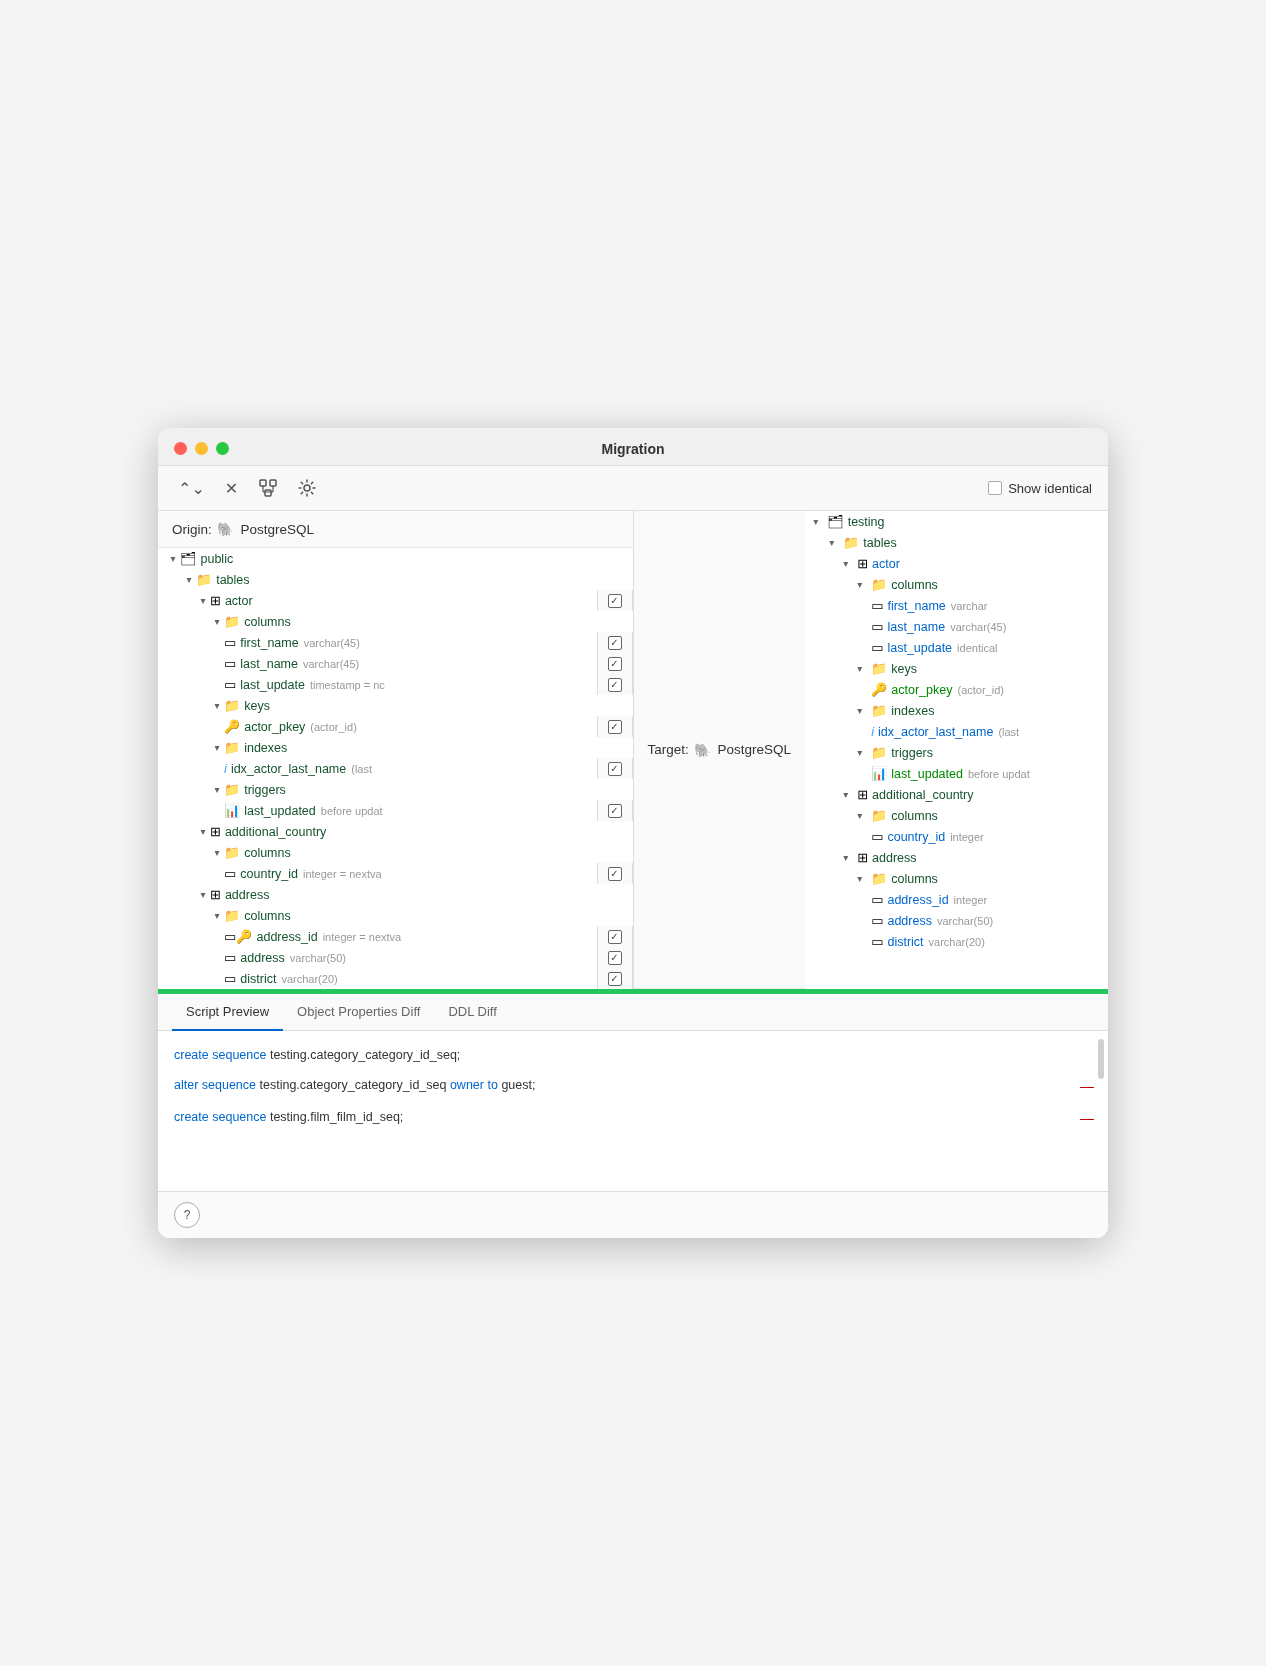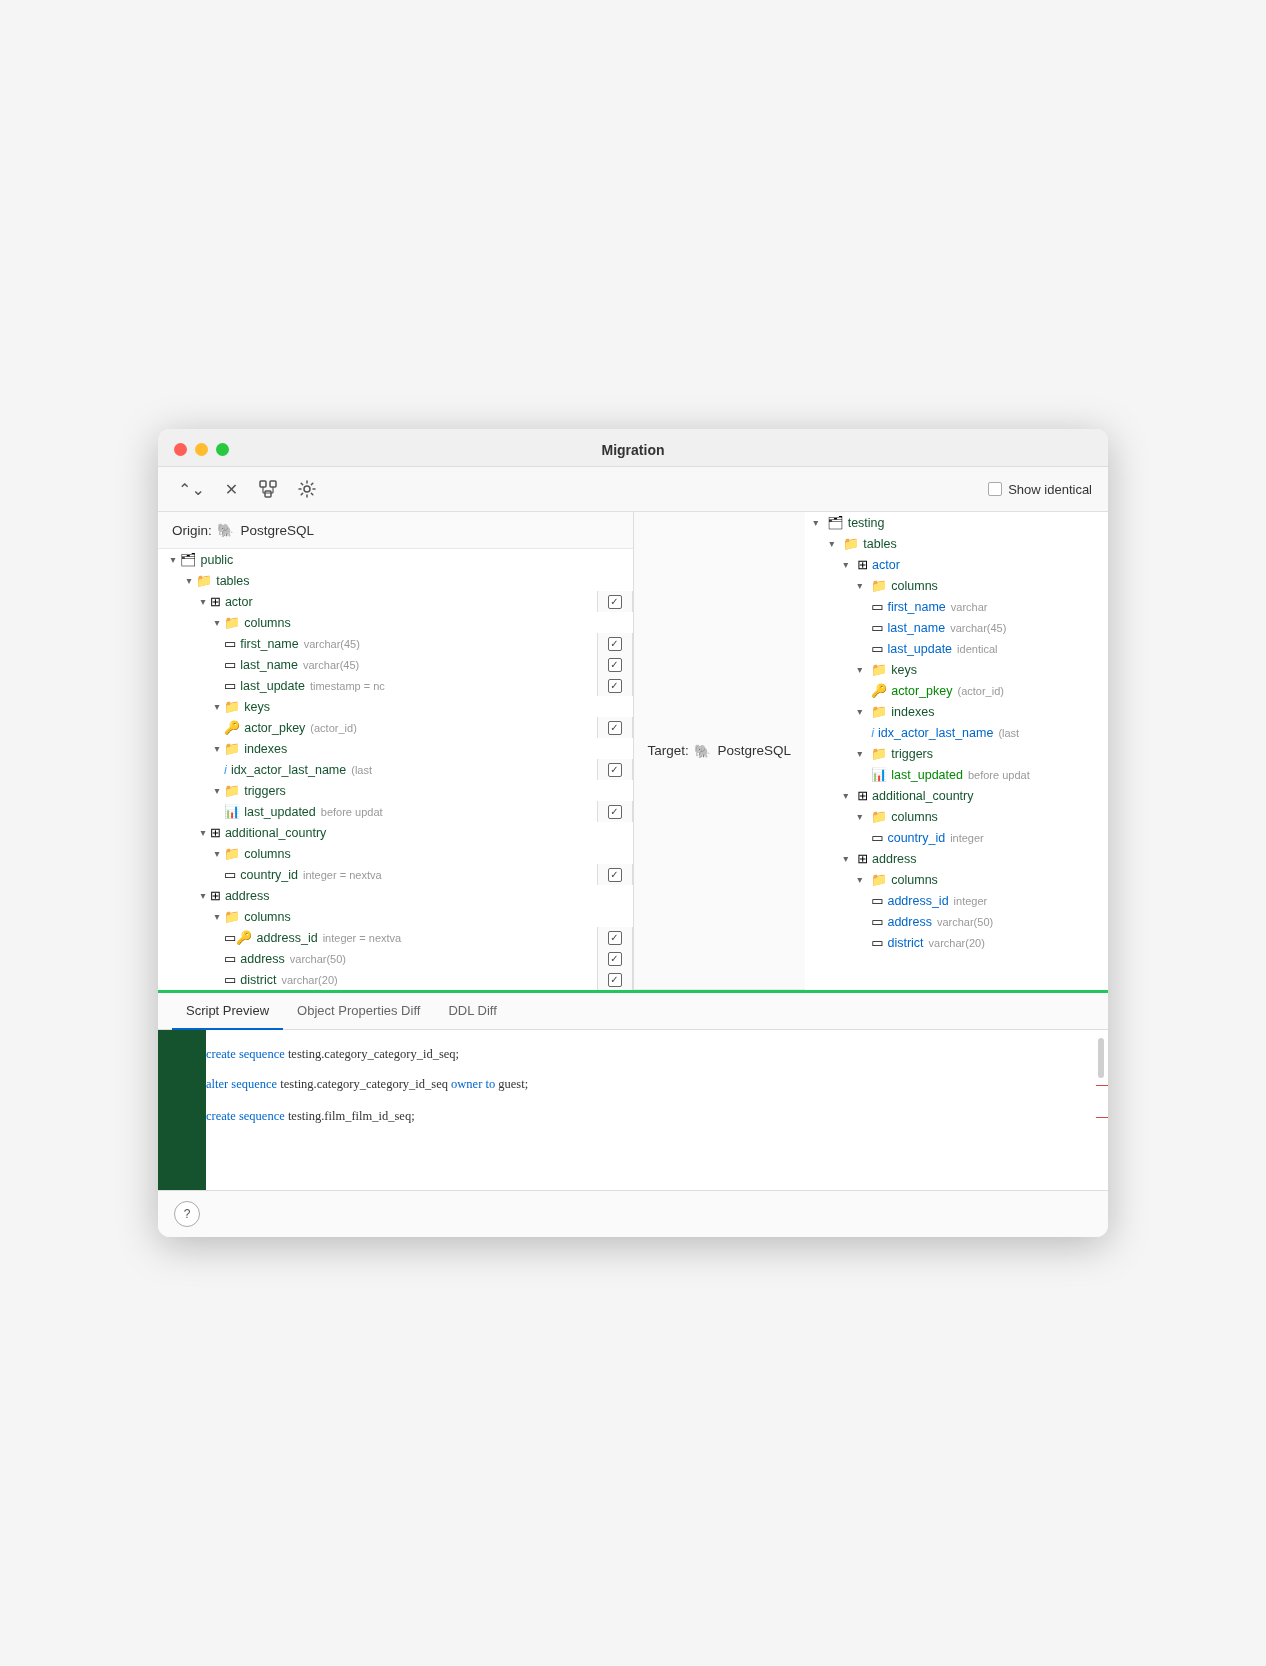--- a/index.html
+++ b/index.html
@@ -152,22 +152,22 @@
       background: white;
       border-color: #666;
     }
     .cb.checked::after {
       content: '✓';
       font-size: 10px;
       color: #444;
     }
     
     .script-section {
-      border-top: 3px solid #22c55e;
-      background: #14532d;
+      border-top: 5px solid #22c55e;
+      background: #a21caf;
     }
     .tabs-bar {
       display: flex;
       padding: 0 14px;
       border-bottom: 1px solid #ddd;
       background: #fafafa;
     }
     .tab {
       padding: 10px 14px;
       font-size: 13px;
@@ -175,29 +175,28 @@
       cursor: pointer;
       border-bottom: 2px solid transparent;
       margin-bottom: -1px;
     }
     .tab.active {
       color: #333;
       font-weight: 500;
       border-bottom: 2px solid #0066cc;
     }
     .script-content {
-      padding: 14px 0;
-      font-family: Liberation Serif, serif;
+      padding: 14px 16px;
+      font-family: Liberation Sans, sans-serif;
       font-size: 12.5px;
       line-height: 1.6;
       height: 160px;
       overflow-y: auto;
       background: white;
       position: relative;
-      margin-left: 48px;
     }
     .script-line { margin-bottom: 10px; display: flex; justify-content: space-between; align-items: flex-start; }
     .script-text { flex: 1; }
     .kw-blue { color: #0066cc; }
     .kw-plain { color: #333; }
     .diff-mark {
       width: 10px;
       flex-shrink: 0;
       display: flex;
       align-items: center;

